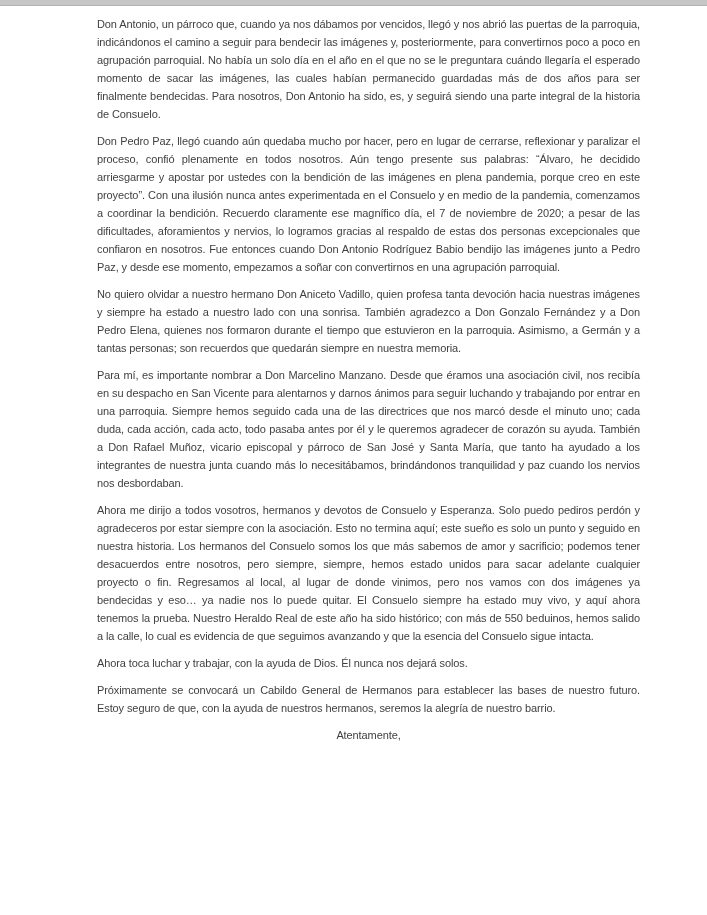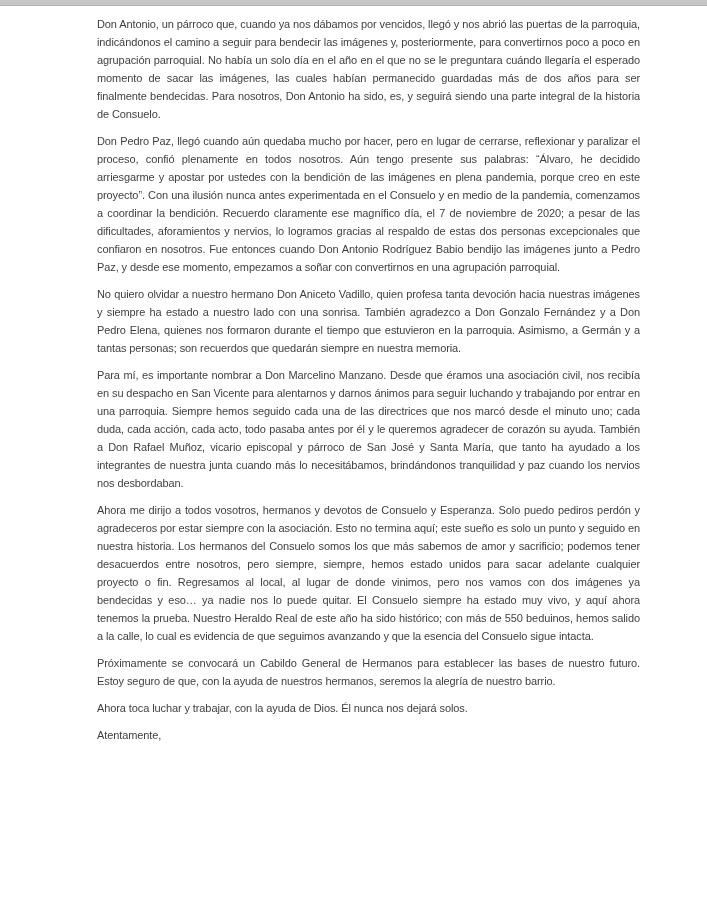--- a/index.html
+++ b/index.html
@@ -25,32 +25,32 @@
   }
   .letter-body p {
     margin: 0 0 9px 0;
     font-size: 11px;
     line-height: 18px;
     letter-spacing: -0.1px;
     text-align: justify;
     text-justify: inter-word;
   }
   .letter-body p.closing {
-    text-align: left;
+    text-align: center;
   }
 </style>
 </head>
 <body>
 
 <div class="top-edge"></div>
 
 <main class="letter-body">
   <p>Don Antonio, un párroco que, cuando ya nos dábamos por vencidos, llegó y nos abrió las puertas de la parroquia, indicándonos el camino a seguir para bendecir las imágenes y, posteriormente, para convertirnos poco a poco en agrupación parroquial. No había un solo día en el año en el que no se le preguntara cuándo llegaría el esperado momento de sacar las imágenes, las cuales habían permanecido guardadas más de dos años para ser finalmente bendecidas. Para nosotros, Don Antonio ha sido, es, y seguirá siendo una parte integral de la historia de Consuelo.</p>
   <p>Don Pedro Paz, llegó cuando aún quedaba mucho por hacer, pero en lugar de cerrarse, reflexionar y paralizar el proceso, confió plenamente en todos nosotros. Aún tengo presente sus palabras: “Álvaro, he decidido arriesgarme y apostar por ustedes con la bendición de las imágenes en plena pandemia, porque creo en este proyecto”. Con una ilusión nunca antes experimentada en el Consuelo y en medio de la pandemia, comenzamos a coordinar la bendición. Recuerdo claramente ese magnífico día, el 7 de noviembre de 2020; a pesar de las dificultades, aforamientos y nervios, lo logramos gracias al respaldo de estas dos personas excepcionales que confiaron en nosotros. Fue entonces cuando Don Antonio Rodríguez Babio bendijo las imágenes junto a Pedro Paz, y desde ese momento, empezamos a soñar con convertirnos en una agrupación parroquial.</p>
   <p>No quiero olvidar a nuestro hermano Don Aniceto Vadillo, quien profesa tanta devoción hacia nuestras imágenes y siempre ha estado a nuestro lado con una sonrisa. También agradezco a Don Gonzalo Fernández y a Don Pedro Elena, quienes nos formaron durante el tiempo que estuvieron en la parroquia. Asimismo, a Germán y a tantas personas; son recuerdos que quedarán siempre en nuestra memoria.</p>
   <p>Para mí, es importante nombrar a Don Marcelino Manzano. Desde que éramos una asociación civil, nos recibía en su despacho en San Vicente para alentarnos y darnos ánimos para seguir luchando y trabajando por entrar en una parroquia. Siempre hemos seguido cada una de las directrices que nos marcó desde el minuto uno; cada duda, cada acción, cada acto, todo pasaba antes por él y le queremos agradecer de corazón su ayuda. También a Don Rafael Muñoz, vicario episcopal y párroco de San José y Santa María, que tanto ha ayudado a los integrantes de nuestra junta cuando más lo necesitábamos, brindándonos tranquilidad y paz cuando los nervios nos desbordaban.</p>
   <p>Ahora me dirijo a todos vosotros, hermanos y devotos de Consuelo y Esperanza. Solo puedo pediros perdón y agradeceros por estar siempre con la asociación. Esto no termina aquí; este sueño es solo un punto y seguido en nuestra historia. Los hermanos del Consuelo somos los que más sabemos de amor y sacrificio; podemos tener desacuerdos entre nosotros, pero siempre, siempre, hemos estado unidos para sacar adelante cualquier proyecto o fin. Regresamos al local, al lugar de donde vinimos, pero nos vamos con dos imágenes ya bendecidas y eso… ya nadie nos lo puede quitar. El Consuelo siempre ha estado muy vivo, y aquí ahora tenemos la prueba. Nuestro Heraldo Real de este año ha sido histórico; con más de 550 beduinos, hemos salido a la calle, lo cual es evidencia de que seguimos avanzando y que la esencia del Consuelo sigue intacta.</p>
+  <p>Ahora toca luchar y trabajar, con la ayuda de Dios. Él nunca nos dejará solos.</p>
   <p>Próximamente se convocará un Cabildo General de Hermanos para establecer las bases de nuestro futuro. Estoy seguro de que, con la ayuda de nuestros hermanos, seremos la alegría de nuestro barrio.</p>
-  <p>Ahora toca luchar y trabajar, con la ayuda de Dios. Él nunca nos dejará solos.</p>
 
   <p class="closing">Atentamente,</p>
 
 </main>
 
 </body></html>

